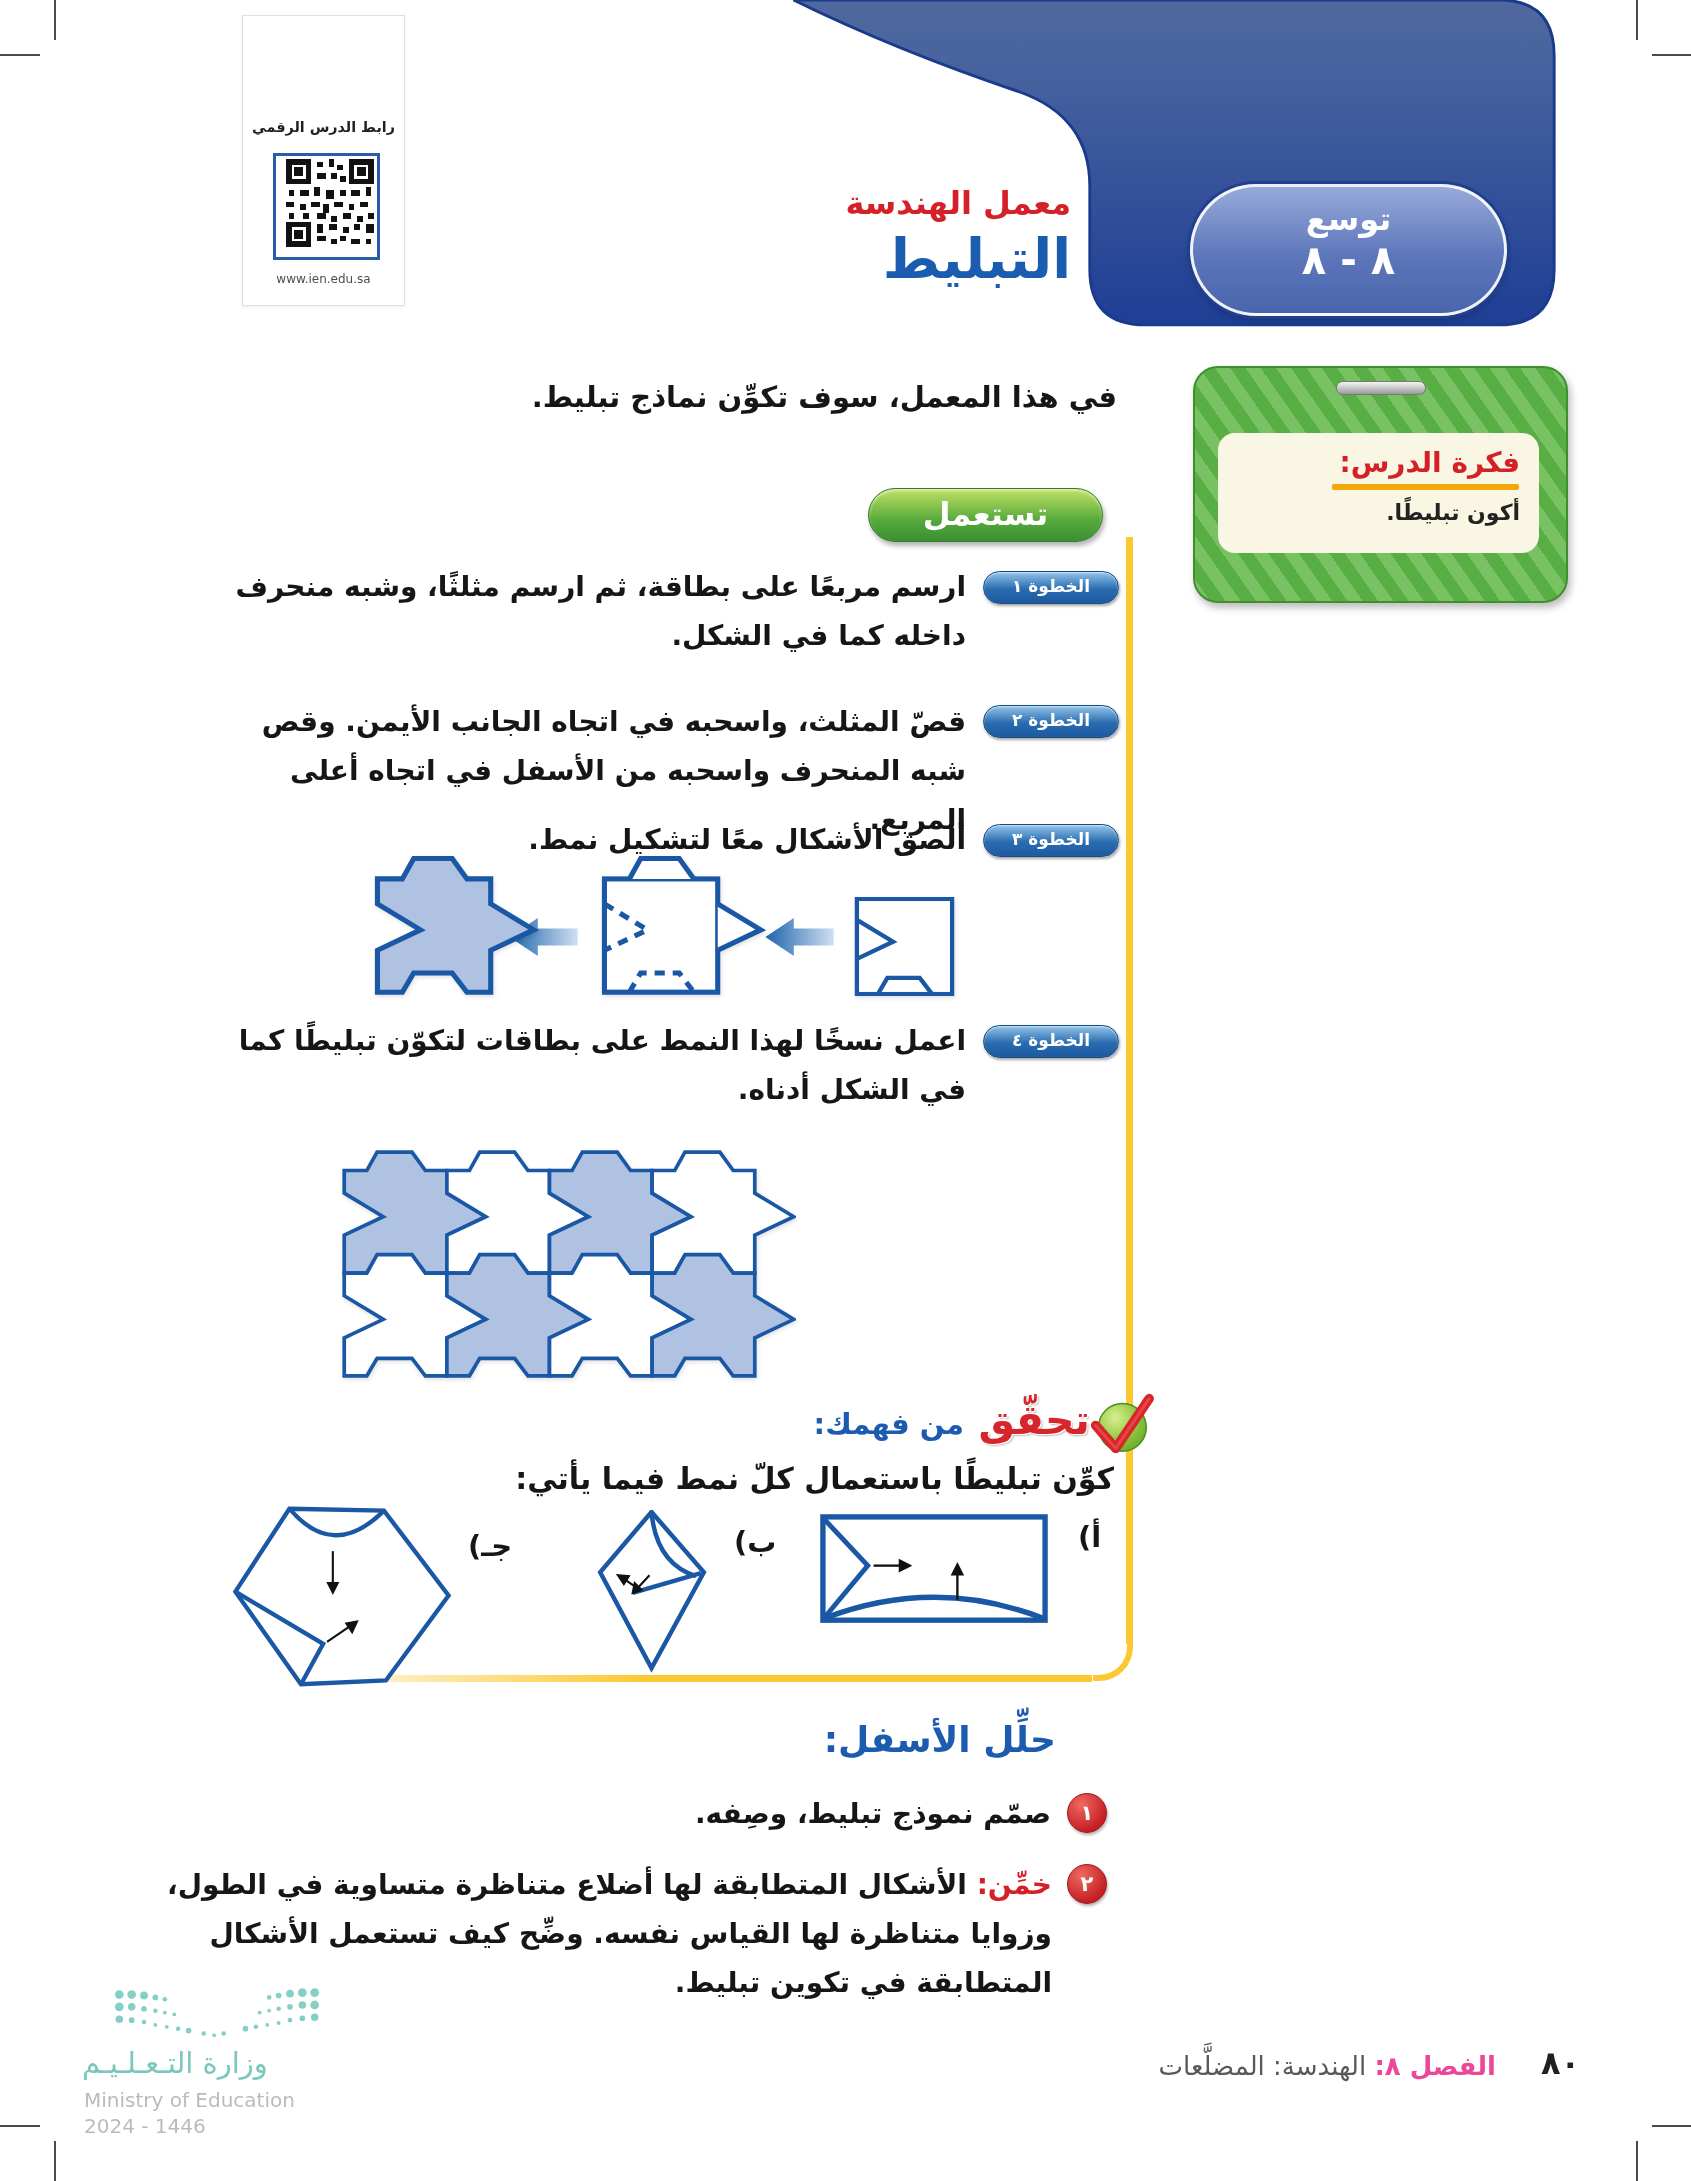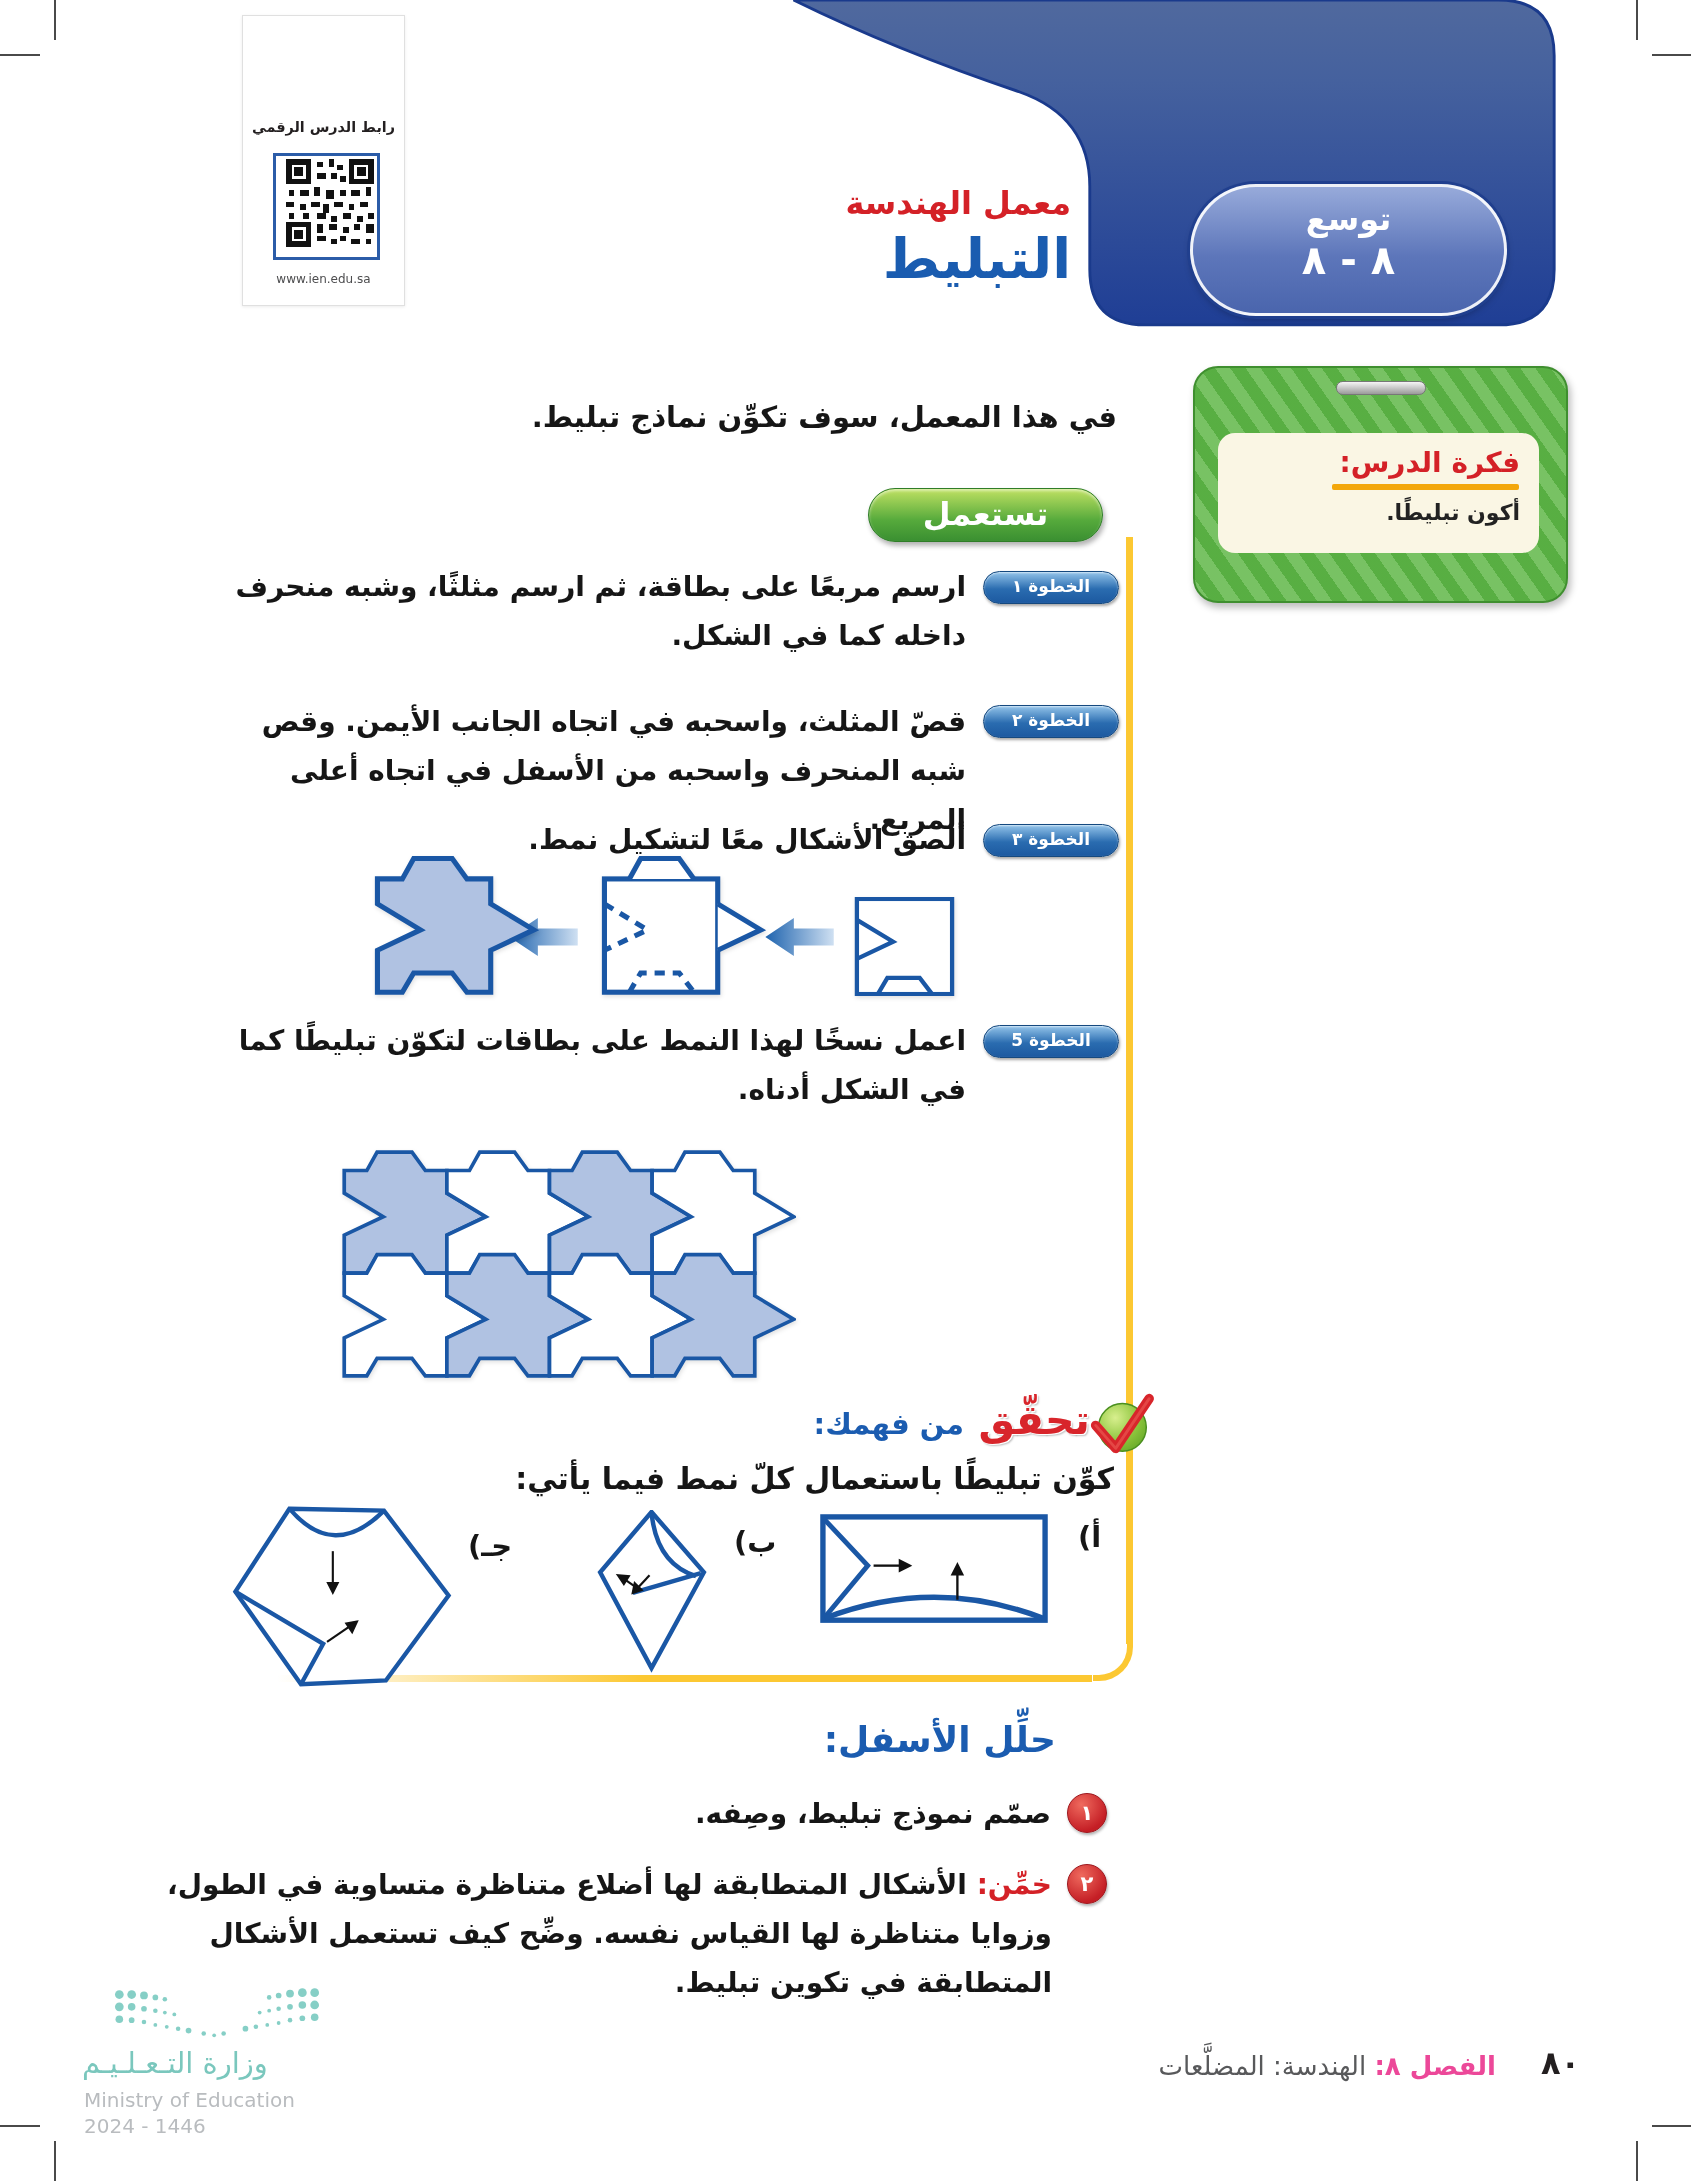--- a/index.html
+++ b/index.html
@@ -30,21 +30,21 @@
     background-image:repeating-linear-gradient(55deg, rgba(255,255,255,.14) 0 12.4px, rgba(0,90,0,.10) 12.4px 25px);
     border:2.9px solid #3f8f2f;box-shadow:2.9px 4.8px 7.6px rgba(0,0,0,.25);box-sizing:border-box;padding-left:8px;}
   .idea-clip{position:absolute;left:50%;top:13.4px;transform:translateX(-50%);width:88px;height:11.5px;border-radius:6.7px;
     background:linear-gradient(#f5f5f5,#9a9a9a);border:1px solid #777;}
   .idea-inner{position:absolute;right:27px;top:65px;width:321px;height:120px;background:#faf6e4;border-radius:17px;
     box-sizing:border-box;padding:13.4px 19px 0 13.4px;direction:rtl;text-align:right;}
   .idea-title{color:#d42127;font-weight:bold;font-size:28px;}
   .idea-rule{width:187px;height:5.7px;background:#f3a70b;margin-top:4.8px;margin-right:1px;border-radius:1.9px;}
   .idea-body{font-size:22px;color:#222;margin-top:10.5px;font-weight:bold;}
   
-  .intro{right:575px;top:380px;font-size:29px;font-weight:bold;color:#161616;margin-top:20px;}
+  .intro{right:575px;top:380px;font-size:29px;font-weight:bold;color:#161616;}
   
   .activity-pill{left:868px;top:488px;width:235px;height:54px;border-radius:28px;
     background:linear-gradient(#bfe162,#56aa3c 60%,#3a8f31);border:1.9px solid #2f7d28;
     color:#fff;font-size:32px;font-weight:bold;text-align:center;line-height:51px;
     box-shadow:1.9px 3.8px 4.8px rgba(0,0,0,.3), inset 0 1.9px 2.9px rgba(255,255,255,.5);box-sizing:border-box;}
   
   .yline-v{left:1126px;top:537px;width:6.7px;height:1107px;background:#fcc832;}
   .yline-corner{left:1093px;top:1640px;width:40px;height:41px;border-right:6.7px solid #fcc832;border-bottom:6.7px solid #fcc832;border-bottom-right-radius:34px;box-sizing:border-box;}
   .yline-h{left:277px;top:1675px;width:815px;height:6.7px;background:linear-gradient(to left,#fcc832 55%,rgba(252,200,50,0));}
   
@@ -224,21 +224,21 @@
           <stop offset="1" stop-color="#cfe0f2"></stop>
         </linearGradient>
       </defs>
     <polygon points="72,11 30,11 30,0 0,20 30,40 30,29 72,29" fill="url(#arr2)"></polygon>
   </svg>
 
   <svg class="abs fig" style="left:361px;top:854px;" width="196" height="145" viewBox="-4 -22 152 128">
     <path d="M0,0 L22,0 L32,-18 L66,-18 L79,0 L100,0 L100,22 L138,45 L100,63 L100,100 L79,100 L66,83 L32,83 L22,100 L0,100 L0,63 L38,45 L0,22 Z" fill="#b0c2e2" stroke="#1a57a5" stroke-width="4.5" stroke-linejoin="miter"></path>
   </svg>
 
-  <div class="abs step-badge" style="left:983px;top:1025px;">الخطوة 5</div>
+  <div class="abs step-badge" style="left:983px;top:1025px;">الخطوة ٤</div>
   <div class="abs step-text" style="top:1016px;">اعمل نسخًا لهذا النمط على بطاقات لتكوّن تبليطًا كما في الشكل أدناه.</div>
 
   <svg class="abs fig" style="left:342px;top:1150px;" width="454" height="234" viewBox="-2 -20 442 228">
     <g stroke="#1a57a5" stroke-width="3.6" stroke-linejoin="miter">
       <path transform="translate(0,0)" d="M0,0 L22,0 L32,-18 L66,-18 L79,0 L100,0 L100,22 L138,45 L100,63 L100,100 L79,100 L66,83 L32,83 L22,100 L0,100 L0,63 L38,45 L0,22 Z" fill="#b0c2e2"></path>
       <path transform="translate(100,0)" d="M0,0 L22,0 L32,-18 L66,-18 L79,0 L100,0 L100,22 L138,45 L100,63 L100,100 L79,100 L66,83 L32,83 L22,100 L0,100 L0,63 L38,45 L0,22 Z" fill="#ffffff"></path>
       <path transform="translate(200,0)" d="M0,0 L22,0 L32,-18 L66,-18 L79,0 L100,0 L100,22 L138,45 L100,63 L100,100 L79,100 L66,83 L32,83 L22,100 L0,100 L0,63 L38,45 L0,22 Z" fill="#b0c2e2"></path>
       <path transform="translate(300,0)" d="M0,0 L22,0 L32,-18 L66,-18 L79,0 L100,0 L100,22 L138,45 L100,63 L100,100 L79,100 L66,83 L32,83 L22,100 L0,100 L0,63 L38,45 L0,22 Z" fill="#ffffff"></path>
       <path transform="translate(0,100)" d="M0,0 L22,0 L32,-18 L66,-18 L79,0 L100,0 L100,22 L138,45 L100,63 L100,100 L79,100 L66,83 L32,83 L22,100 L0,100 L0,63 L38,45 L0,22 Z" fill="#ffffff"></path>
       <path transform="translate(100,100)" d="M0,0 L22,0 L32,-18 L66,-18 L79,0 L100,0 L100,22 L138,45 L100,63 L100,100 L79,100 L66,83 L32,83 L22,100 L0,100 L0,63 L38,45 L0,22 Z" fill="#b0c2e2"></path>

